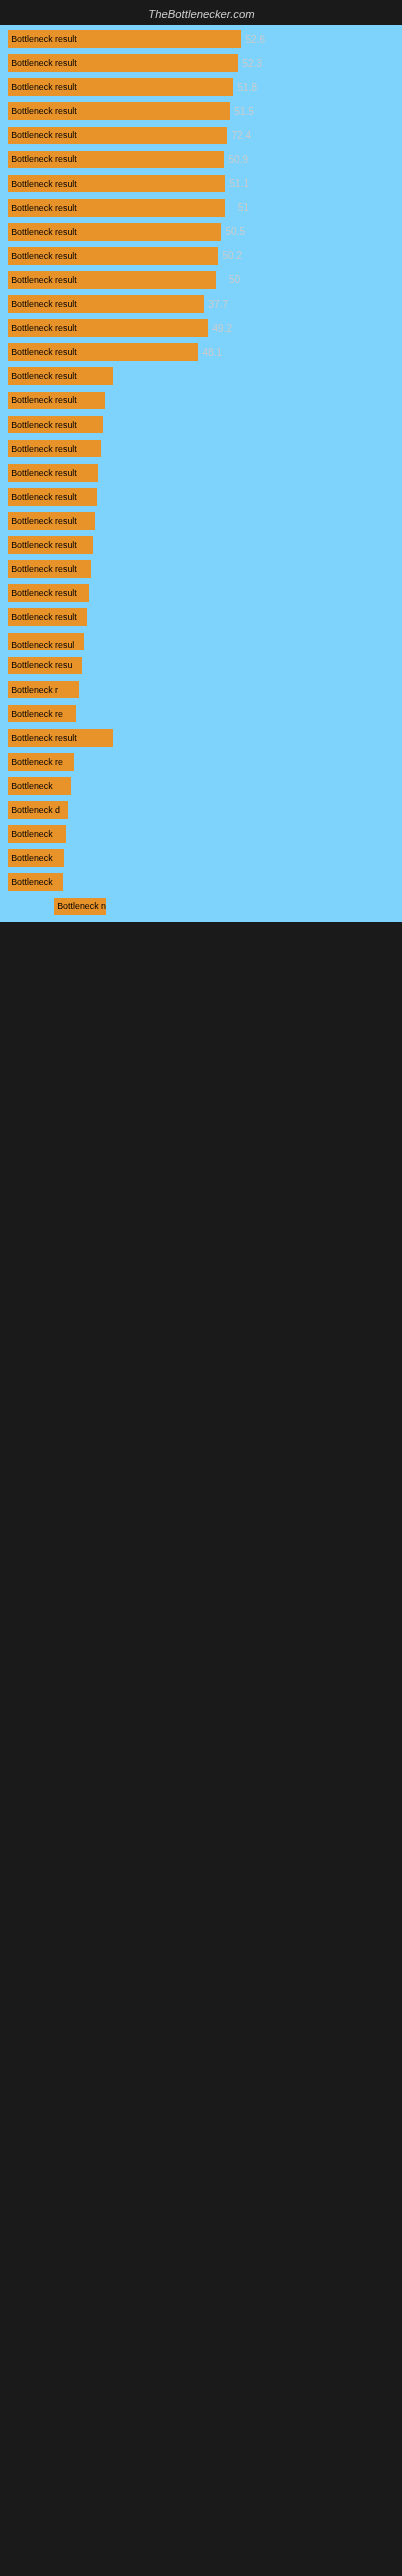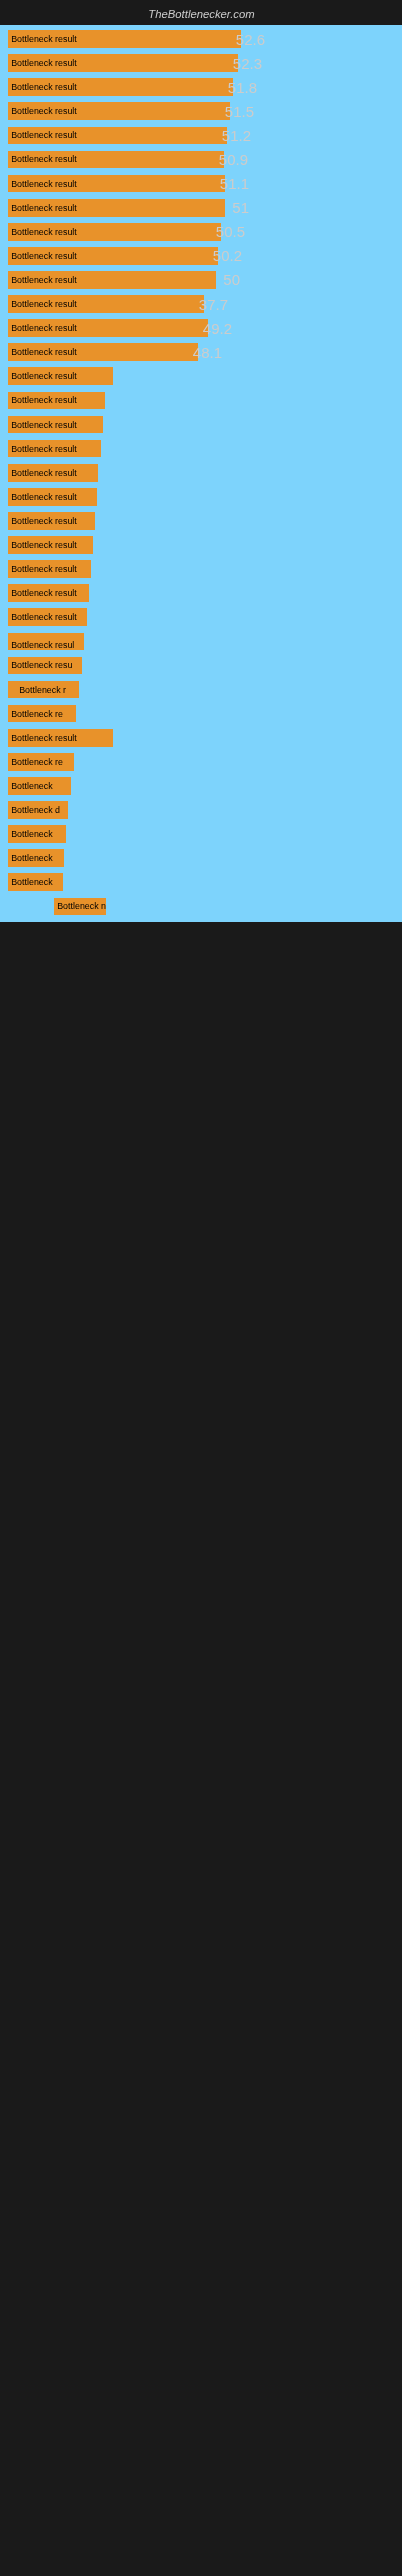--- a/index.html
+++ b/index.html
@@ -38,21 +38,21 @@
       background: #e8922a;
       display: flex;
       align-items: center;
       position: relative;
       min-width: 8px;
     }
     .bar-value {
       position: absolute;
       right: -24px;
       color: #cccccc;
-      font-size: 15px;
+      font-size: 10px;
       white-space: nowrap;
     }
     .bar-text-inside {
       color: #000;
       font-size: 8.9px;
       font-weight: 500;
       padding-left: 3.2px;
       white-space: nowrap;
       overflow: hidden;
     }
@@ -85,21 +85,21 @@
     </div>
     <div class="bar-row">
       <div class="bar" style="width: 222px;">
         <span class="bar-text-inside">Bottleneck result</span>
         <span class="bar-value">51.5</span>
       </div>
     </div>
     <div class="bar-row">
       <div class="bar" style="width: 219px;">
         <span class="bar-text-inside">Bottleneck result</span>
-        <span class="bar-value">51.2</span>
+        <span class="bar-value">72.4</span>
       </div>
     </div>
     <div class="bar-row">
       <div class="bar" style="width: 216px;">
         <span class="bar-text-inside">Bottleneck result</span>
         <span class="bar-value">50.9</span>
       </div>
     </div>
     <div class="bar-row">
       <div class="bar" style="width: 217px;">
@@ -208,21 +208,21 @@
       <div class="bar" style="width: 76px; align-items: flex-end;">
         <span class="bar-text-inside">Bottleneck resul</span>
       </div>
     </div>
     <div class="bar-row">
       <div class="bar" style="width: 74px;">
         <span class="bar-text-inside">Bottleneck resu</span>
       </div>
     </div>
     <div class="bar-row">
-      <div class="bar" style="width: 71px; padding-left: 8px;">
+      <div class="bar" style="width: 71px;">
         <span class="bar-text-inside">Bottleneck r</span>
       </div>
     </div>
     <div class="bar-row">
       <div class="bar" style="width: 68px;">
         <span class="bar-text-inside">Bottleneck re</span>
       </div>
     </div>
     <div class="bar-row">
       <div class="bar" style="width: 105px;">

